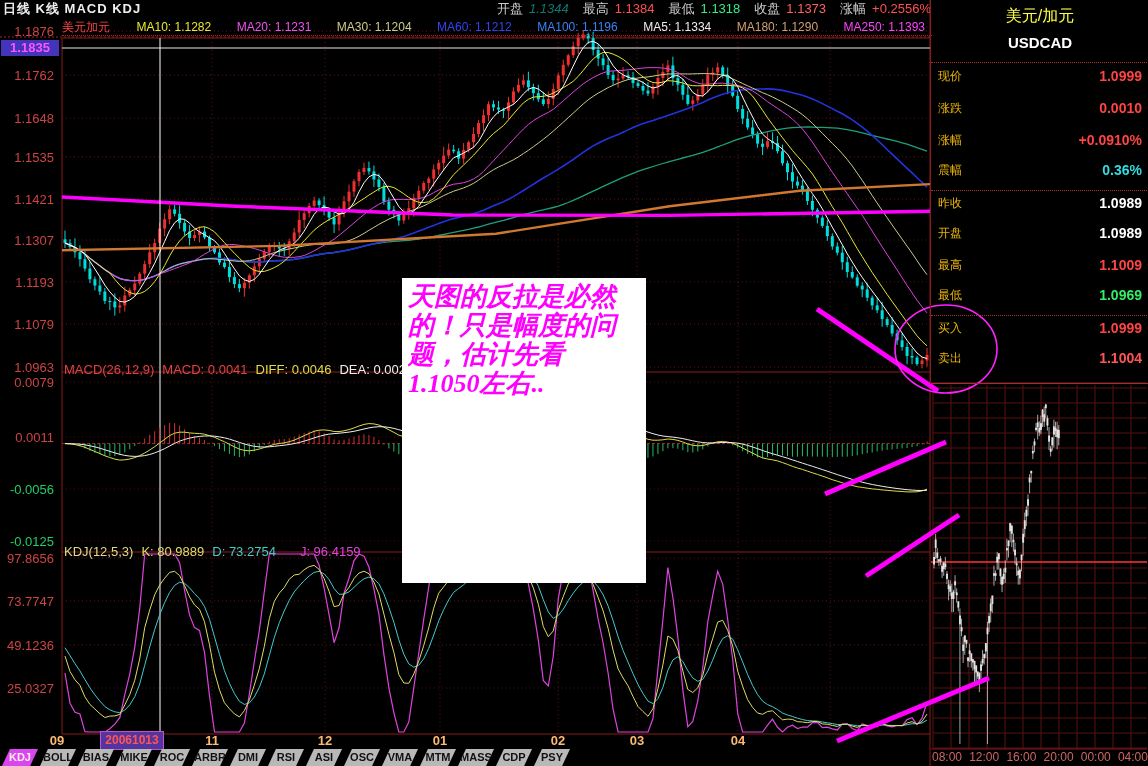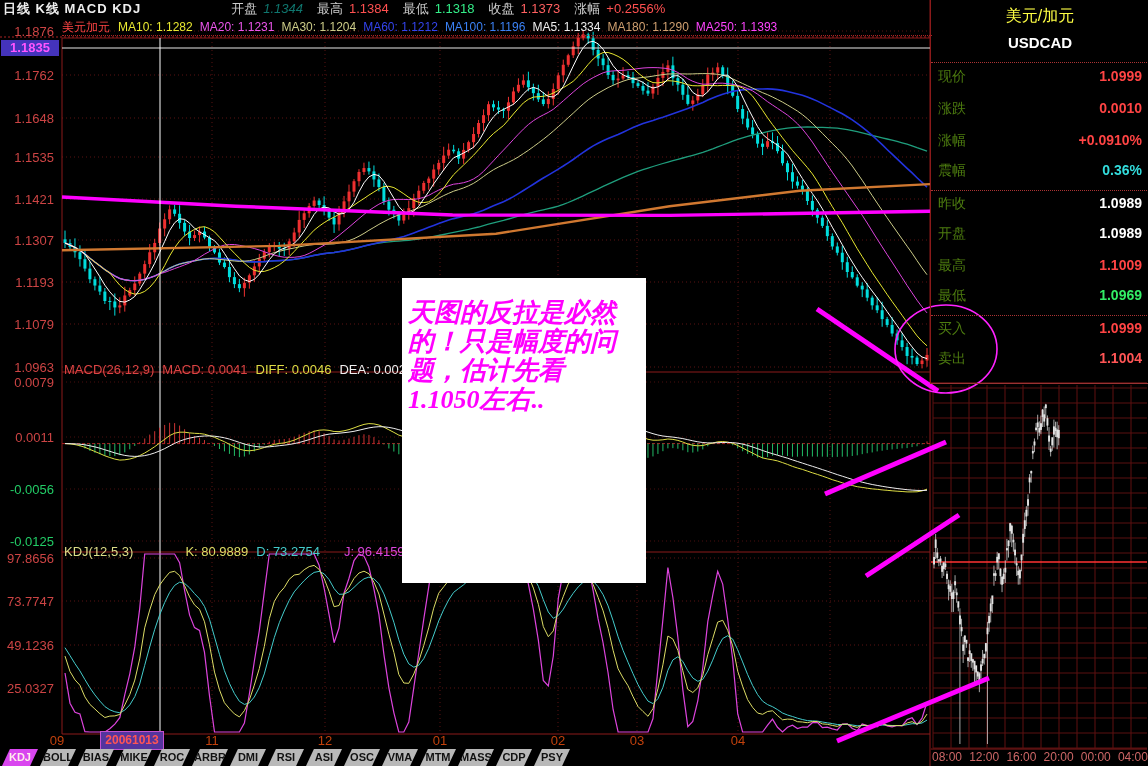--- a/index.html
+++ b/index.html
@@ -1,55 +1,55 @@
 <!DOCTYPE html>
 <html><head>
 <meta charset="utf-8">
 <style>
   html,body{margin:0;padding:0;background:#000;}
   #app{position:relative;width:1148px;height:766px;background:#000;overflow:hidden;
        font-family:"Liberation Sans","DejaVu Sans",sans-serif;}
   #chart-svg{position:absolute;left:0;top:0;z-index:1;}
   .lay{position:absolute;z-index:2;}
-  .row{display:flex;align-items:center;white-space:nowrap;}
+  .row{display:flex;align-items:center;white-space:nowrap;justify-content:space-between;}
   #top-bar{left:0;top:0;width:928px;height:18px;padding-left:3px;font-size:13px;color:#fff;}
   #win-title{font-weight:bold;color:#eee;letter-spacing:1px;}
   #top-fields{margin-left:90px;display:flex;gap:14px;}
   .fld .l{color:#cccccc;margin-right:6px;}
   #ma-bar{left:62px;top:19px;width:870px;height:16px;font-size:12px;border-bottom:1px dotted #a22;}
   #ma-bar .sym{color:#ff4444;margin-right:8px;}
   #ma-bar span{margin-right:7px;}
   .axis-lab{position:absolute;right:4px;transform:translateY(-50%);font-size:13px;color:#cc4444;}
   #price-axis{left:0;top:0;width:58px;height:740px;}
   .hl-box{position:absolute;font-weight:bold;text-align:center;font-size:13px;}
   #price-hl{left:1px;top:40px;width:58px;height:16px;line-height:16px;background:#4433bb;color:#ff55ff;}
   #date-hl{left:100px;top:731px;width:62px;height:17px;line-height:17px;background:#54349e;
            border:1px solid #c44fd0;color:#ff5555;font-size:12px;}
   #macd-bar{left:64px;top:362px;font-size:13px;}
   #kdj-bar{left:64px;top:544px;font-size:13px;}
   #macd-bar span,#kdj-bar span{margin-right:8px;}
   #month-row{left:0;top:733px;width:930px;height:16px;}
-  .mon{position:absolute;transform:translateX(-50%);font-size:13px;color:#c2410c;}
+  .mon{position:absolute;transform:translateX(-50%);font-size:13px;color:#fdba74;font-weight:bold;}
   #tab-bar{left:2px;top:749px;width:590px;height:17px;display:flex;gap:2px;}
   .tab{flex:0 0 36px;height:17px;line-height:17px;text-align:center;font-size:11px;font-weight:bold;
        background:#b8b8b8;color:#111;clip-path:polygon(22% 0,100% 0,78% 100%,0 100%);cursor:pointer;}
   .tab.active{background:#d946ef;color:#ffecec;}
   
   #quote-panel{left:930px;top:0;width:218px;height:383px;border-left:1px solid #8b1a1a;
                border-bottom:1px solid #993333;}
   #qp-title{position:absolute;top:6px;width:100%;text-align:center;color:#ffff44;font-size:16px;}
   #qp-code{position:absolute;top:34px;width:100%;text-align:center;color:#fff;font-weight:bold;font-size:15px;}
   .qp-div{position:absolute;left:0;width:100%;border-top:1px dotted #a33;}
   .q-row{position:absolute;left:0;width:100%;height:20px;transform:translateY(-50%);}
-  .q-row .ql{position:absolute;left:7px;color:#4d7c0f;font-size:14px;}
+  .q-row .ql{position:absolute;left:7px;color:#eab308;font-size:12px;}
   .q-row .qv{position:absolute;right:7px;font-size:14px;font-weight:bold;}
   #time-row{left:932px;top:750px;width:216px;display:flex;justify-content:space-between;
             font-size:12px;color:#cc6666;}
   #anno-box{left:402px;top:278px;width:244px;height:305px;background:#fff;z-index:3;
-            padding:20px 6px;box-sizing:border-box;}
+            padding:4px 6px;box-sizing:border-box;}
   #anno-text{font-family:"Liberation Serif","DejaVu Serif",serif;font-style:italic;font-weight:bold;
              color:#ff00ff;font-size:26px;line-height:1.12;white-space:pre-line;overflow:hidden;}
 </style>
 </head>
 <body>
 
 <div id="app">
   <svg id="chart-svg" width="1148" height="766">
       <line x1="62" y1="31" x2="930" y2="31" stroke="#5a1212" stroke-width="1" stroke-dasharray="1,3"></line>
       <line x1="62" y1="75" x2="930" y2="75" stroke="#5a1212" stroke-width="1" stroke-dasharray="1,3"></line>
@@ -868,21 +868,21 @@
   <div id="price-hl" class="hl-box lay">1.1835</div>
 
   <div id="macd-bar" class="lay row">
       <span style="color: rgb(221, 68, 68);">MACD(26,12,9)</span>
       <span style="color: rgb(221, 68, 68);">MACD: 0.0041</span>
       <span style="color: rgb(221, 221, 68);">DIFF: 0.0046</span>
       <span style="color: rgb(238, 238, 238);">DEA: 0.0026</span>
     </div>
   <div id="kdj-bar" class="lay row">
       <span style="color: rgb(221, 221, 136);">KDJ(12,5,3)</span>
-      <span style="color: rgb(221, 221, 102); margin-left: 44px;">K: 80.9889</span>
+      <span style="color: rgb(221, 221, 102);">K: 80.9889</span>
       <span style="color: rgb(68, 204, 204);">D: 73.2754</span>
       <span style="color: rgb(221, 68, 221); margin-left: 16px;">J: 96.4159</span>
     </div>
 
   <div id="month-row" class="lay">
       <div class="mon" style="left: 57px;">09</div>
       <div class="mon" style="left: 212px;">11</div>
       <div class="mon" style="left: 325px;">12</div>
       <div class="mon" style="left: 440px;">01</div>
       <div class="mon" style="left: 558px;">02</div>

